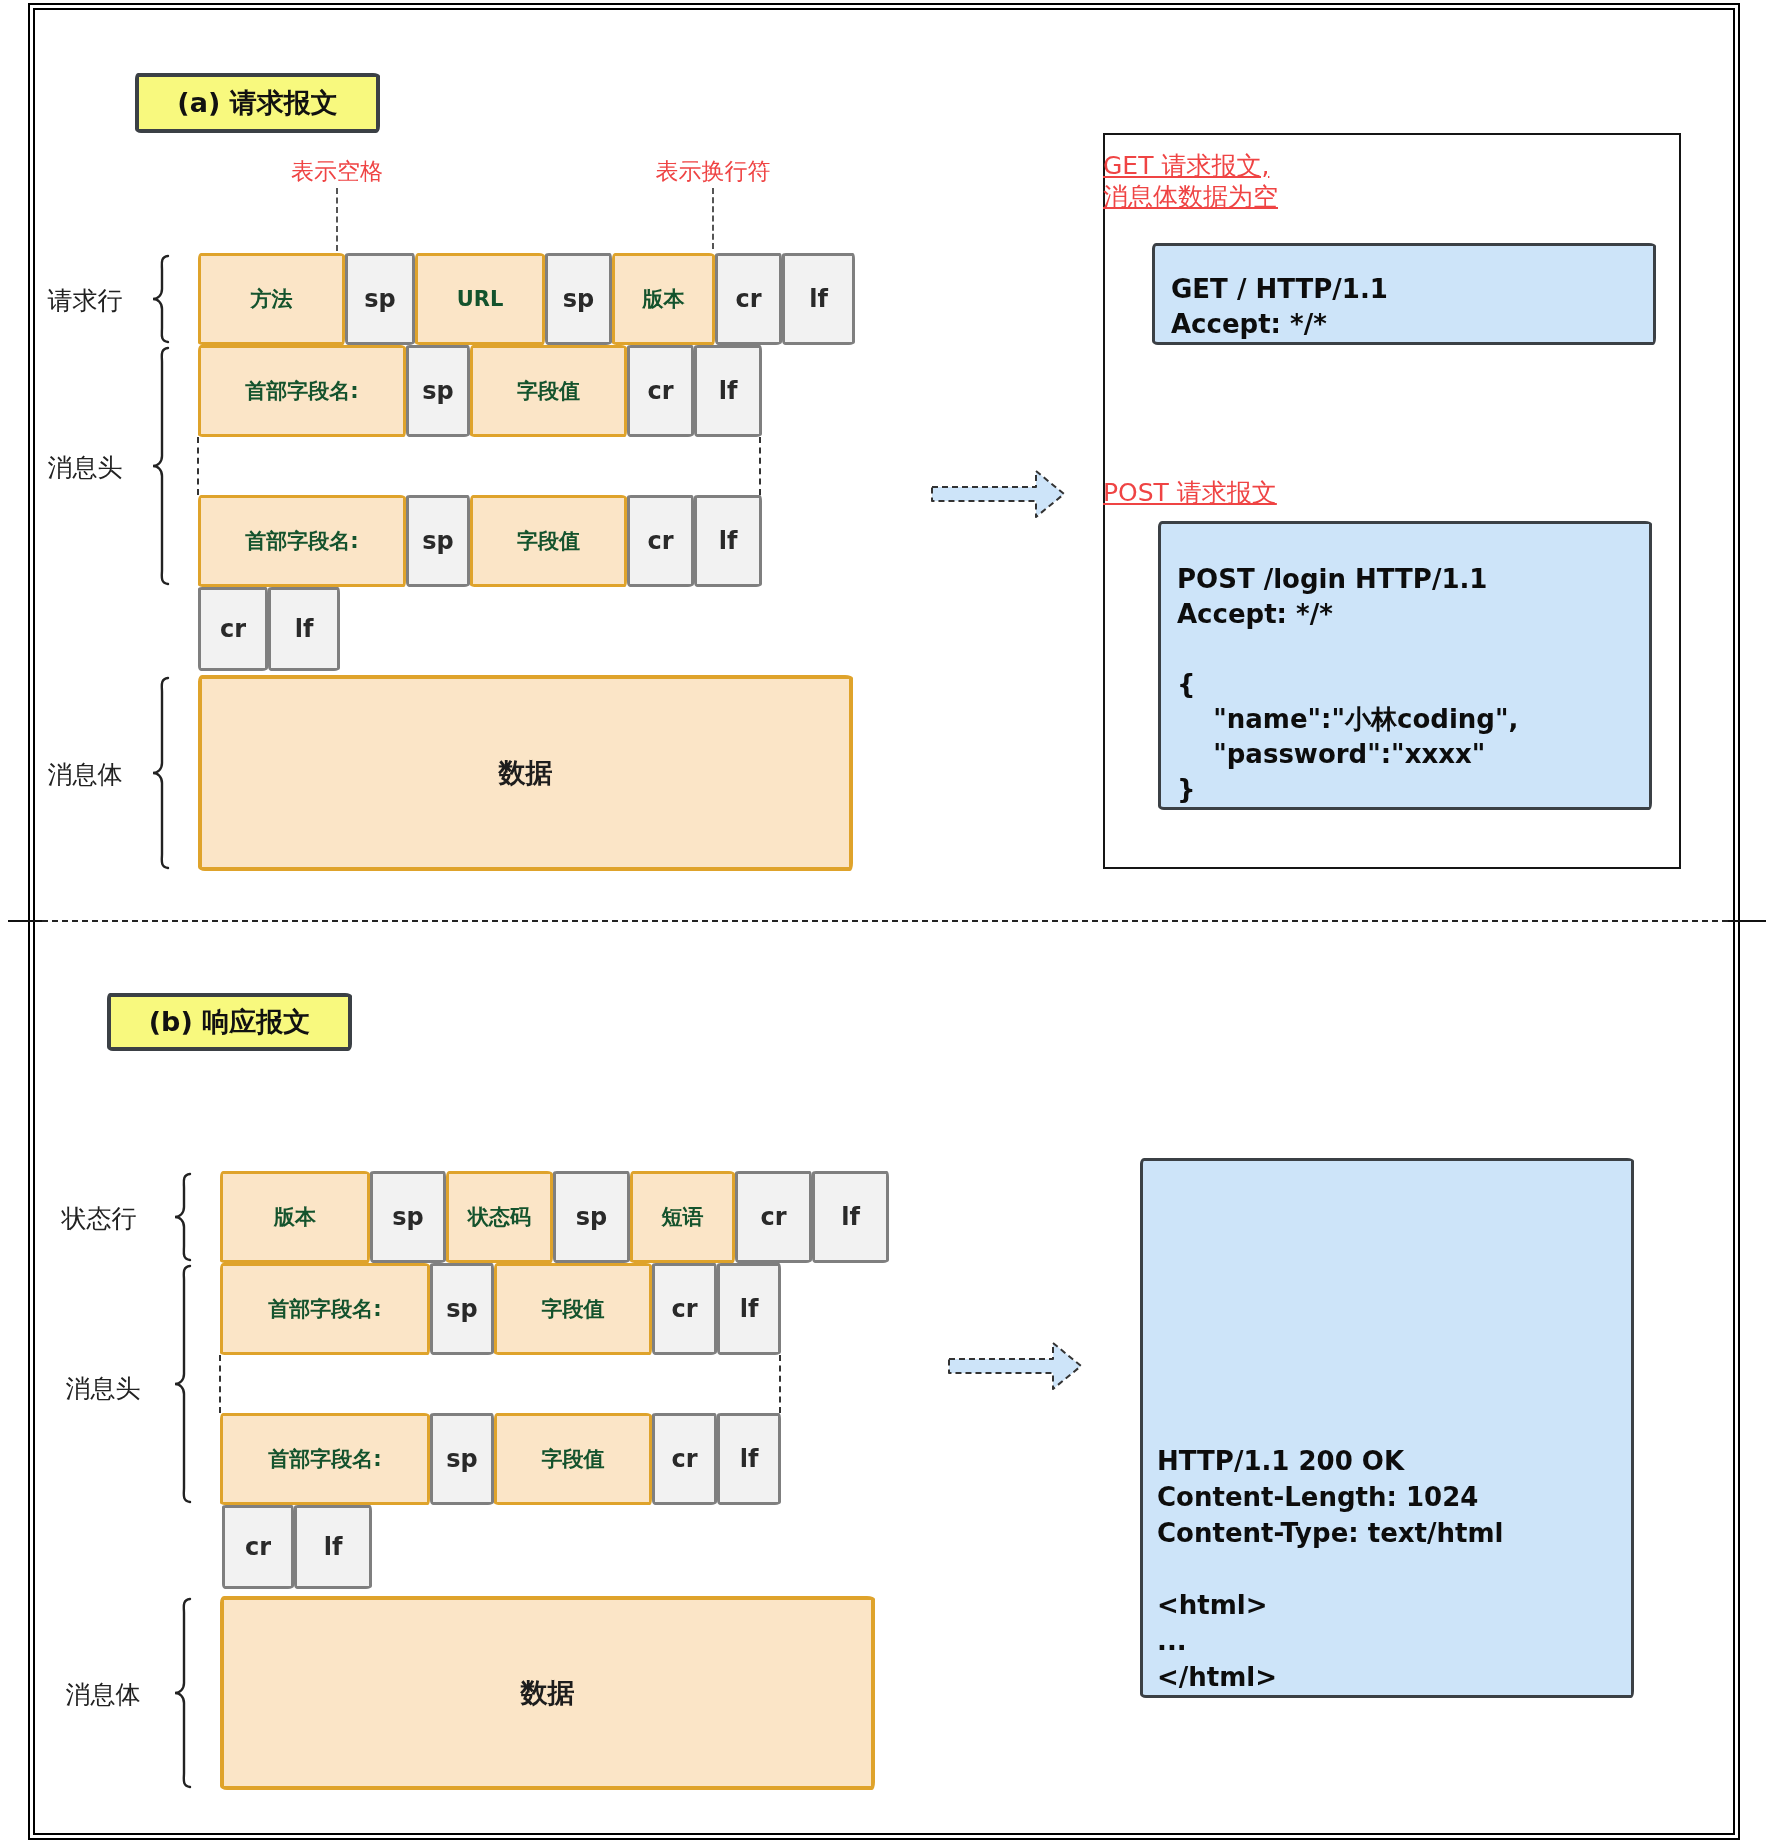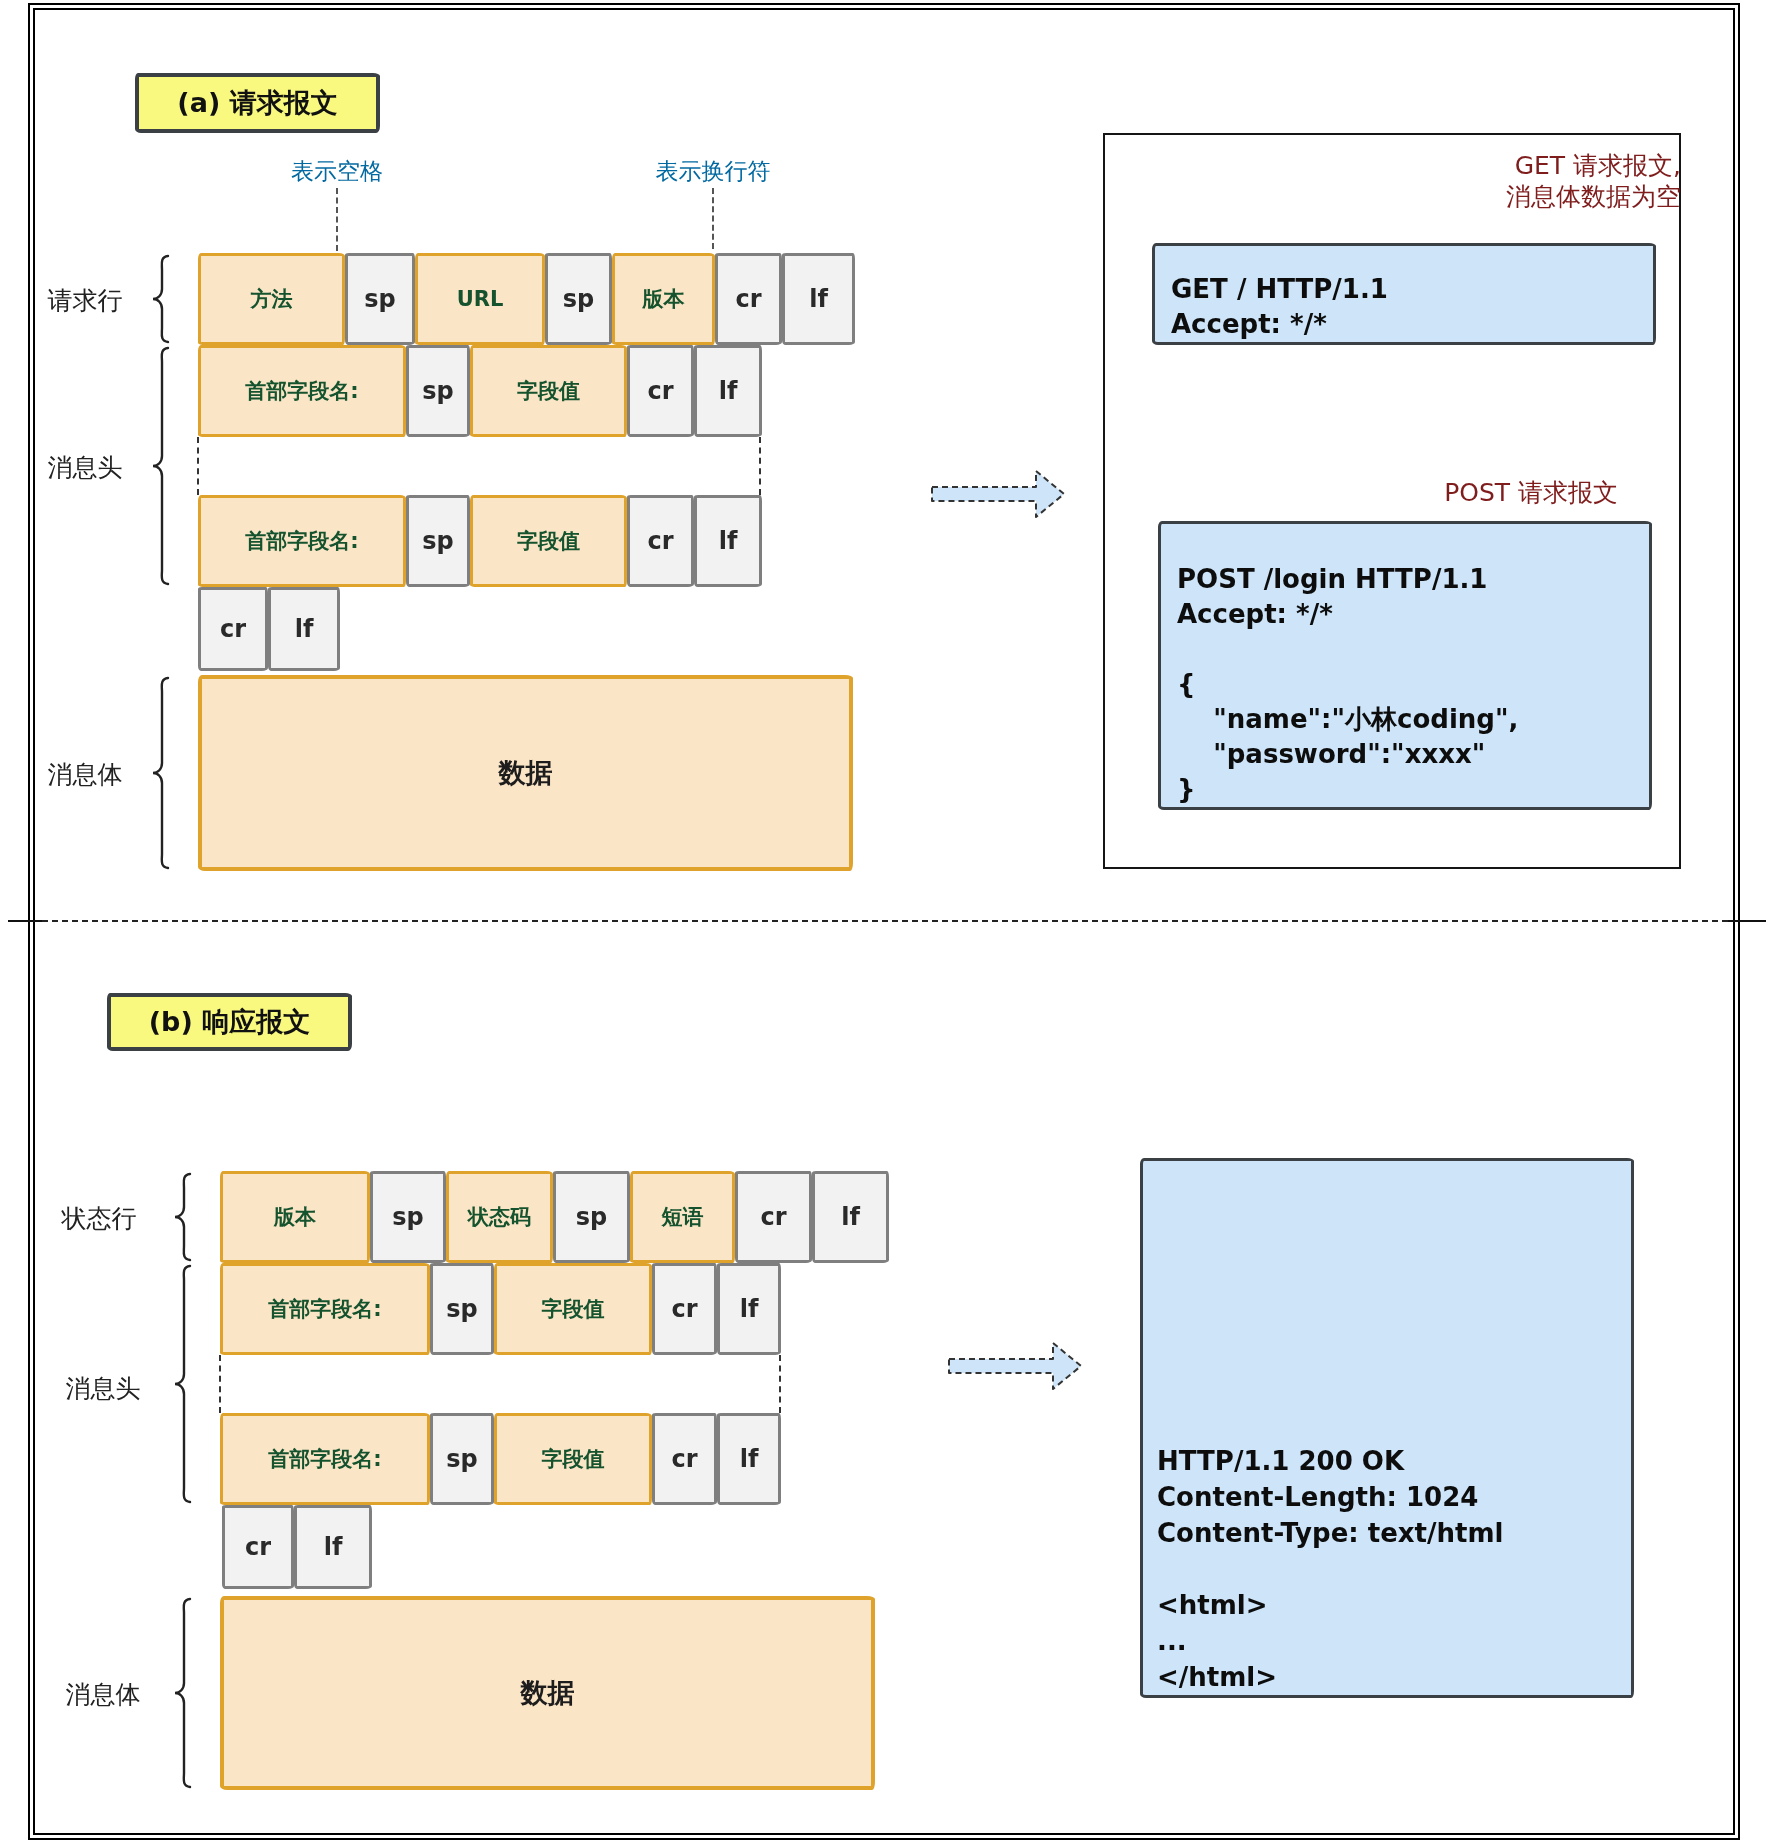--- a/index.html
+++ b/index.html
@@ -40,26 +40,26 @@
     font-weight:600;font-size:24px;color:#2a2a2a;
   }
   .bigbox{
     background:var(--field-fill);border:4px solid var(--field-border);
     border-radius:4px 8px 3px 7px/7px 3px 8px 4px;
     display:flex;align-items:center;justify-content:center;
     font-weight:bold;font-size:27px;color:#1d1d1d;
   }
 
   .side-label{font-size:25px;color:#222;text-align:center;white-space:nowrap;}
-  .note{font-size:23px;color:#0369a1;text-align:center;white-space:nowrap;}
+  .note{font-size:23px;color:#ef4444;text-align:center;white-space:nowrap;}
   .vdash{border-left:2px dashed #555;width:0;}
   .gapdash{border-left:2px dashed #333;width:0;}
 
   .panel{border:2.5px solid #151515;background:#fff;}
-  .panel-title{font-size:25px;color:#7f1d1d;text-align:right;white-space:pre;line-height:31px;}
+  .panel-title{font-size:25px;color:#ef4444;text-align:left;white-space:pre;line-height:31px;text-decoration:underline;}
   .codebox{
     background:var(--code-fill);border:3.5px solid var(--code-border);
     border-radius:4px 7px 3px 6px/6px 3px 7px 4px;
     display:flex;flex-direction:column;justify-content:flex-end;
     box-sizing:border-box;
   }
   .code{
     white-space:pre;font-weight:bold;font-size:26px;line-height:35px;color:#0d0d0d;
     padding-left:16px;
   }

